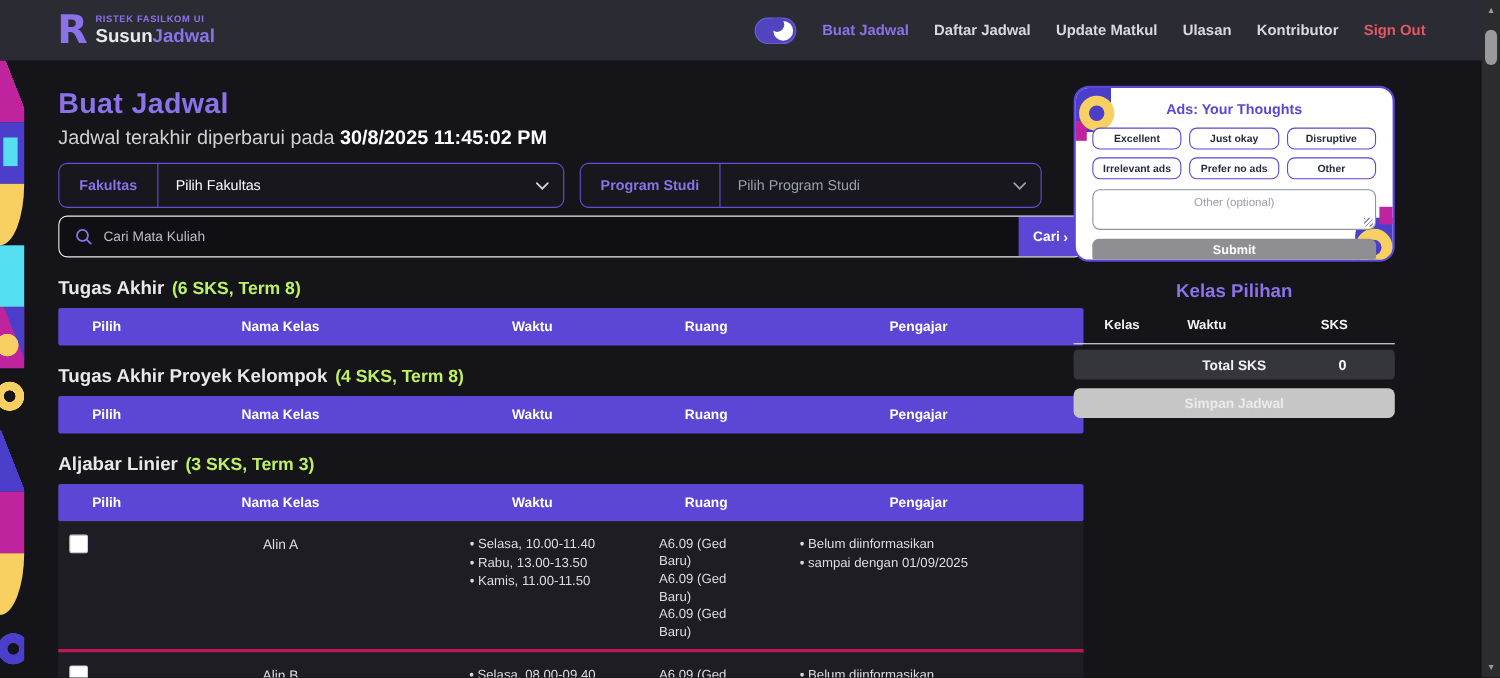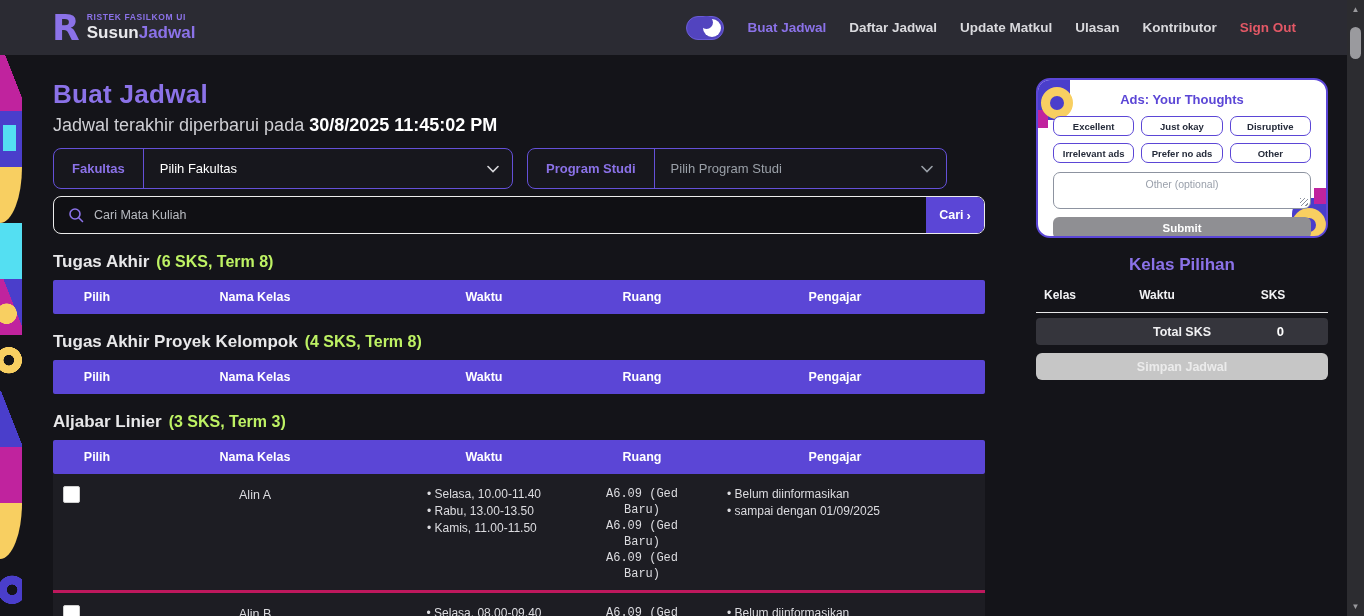--- a/index.html
+++ b/index.html
@@ -121,26 +121,26 @@
   .cell-pilih { padding-left:10px; }
   .checkbox {
     display:inline-block; width:17px; height:17px; background:#ffffff;
     border-radius:2px; cursor:pointer; border:1px solid #cfcfcf;
   }
   .cell-nama { text-align:center; font-size:12.5px; padding-top:2px; }
   .cell-waktu { display:flex; justify-content:center; }
   .bullet-list { text-align:left; }
   .bullet-item { line-height:17px; }
   .bullet-item::before { content:'• '; }
-  .cell-ruang { text-align:center; line-height:16px;font-family:Liberation Mono, monospace; }
+  .cell-ruang { text-align:left; line-height:16px; }
   .ruang-item { margin-bottom:0; }
   .cell-pengajar { padding-left:42px; }
 
   
-  .aside { position:absolute; left:1036px; top:78px; width:292px; }
+  .aside { position:absolute; left:976px; top:78px; width:292px; }
 
   .ads-card {
     position:relative; background:#ffffff; border:2px solid #5b46d6;
     border-radius:14px; height:160px; padding:10px 15px 12px;
     overflow:hidden;
   }
   .deco { position:absolute; }
   .d-tl-purple { left:-2px; top:-2px; width:34px; height:42px; background:#4a3ecb; border-radius:12px 0 16px 0; }
   .d-tl-magenta { left:-2px; top:30px; width:12px; height:18px; background:#c0239e; }
   .d-tl-ring { left:3px; top:7px; width:32px; height:32px; border:9px solid #f8cf61; border-radius:50%; background:transparent; }
@@ -173,21 +173,21 @@
     font-weight:bold; font-size:11.5px; border:none; border-radius:6px; cursor:pointer;
     font-family:"Liberation Sans", sans-serif; position:relative;
   }
 
   .kp-title { margin-top:17px; text-align:center; color:#8b72e8; font-size:17px; font-weight:bold; }
   .kp-cols {
     margin-top:13px; display:grid; grid-template-columns:60px 122px 110px;
     color:#f2f2f4; font-size:12px; font-weight:bold;
     padding-bottom:10px; border-bottom:1px solid #e8e8e8;
   }
-  .kp-col0 { padding-left:8px; text-align:left; }
+  .kp-col0 { padding-left:8px; text-align:right; }
   .kp-col1 { text-align:center; }
   .kp-col2 { text-align:center; }
   .kp-total {
     margin-top:5px; height:27px; background:#35353c; border-radius:4px;
     position:relative; display:flex; align-items:center; justify-content:center;
   }
   .kp-total-label { color:#f0f0f2; font-weight:bold; font-size:12.5px; }
   .kp-total-value { position:absolute; right:44px; color:#ffffff; font-weight:bold; font-size:13px; }
   .kp-save {
     margin-top:8px; width:100%; height:27px; background:#c6c6c6; color:#ebebeb;

